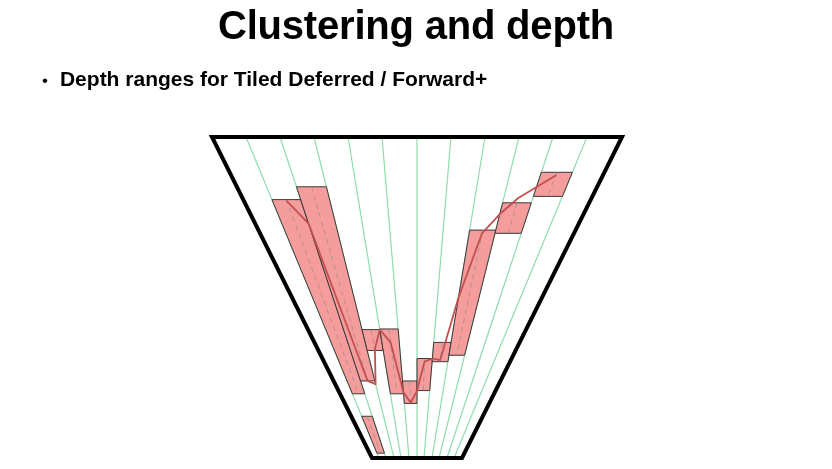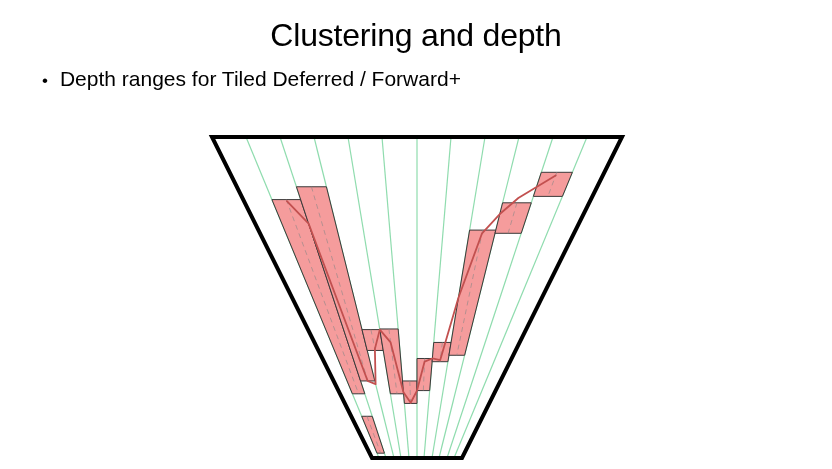--- a/index.html
+++ b/index.html
@@ -17,25 +17,25 @@
   }
   #slide {
     position: relative;
     width: 832px;
     height: 469px;
     background: #ffffff;
   }
   #slide-title {
     position: absolute;
     left: 0;
-    top: 16px;
+    top: 6px;
     width: 832px;
     text-align: center;
-    font-size: 32px;
-    font-weight: 400;
+    font-size: 40px;
+    font-weight: 700;
     line-height: 38px;
     color: #000000;
     letter-spacing: -0.2px;
   }
   #bullet-row {
     position: absolute;
     left: 42px;
     top: 66px;
     display: flex;
     align-items: baseline;
@@ -44,20 +44,21 @@
   #bullet-marker {
     font-size: 17px;
     line-height: 24px;
     color: #000000;
   }
   #bullet-text {
     font-size: 21px;
     line-height: 25px;
     color: #000000;
     white-space: nowrap;
+    font-weight: bold;
   }
   #figure-wrap {
     position: absolute;
     left: 0;
     top: 0;
     width: 832px;
     height: 469px;
   }
   svg.frustum-svg {
     display: block;

